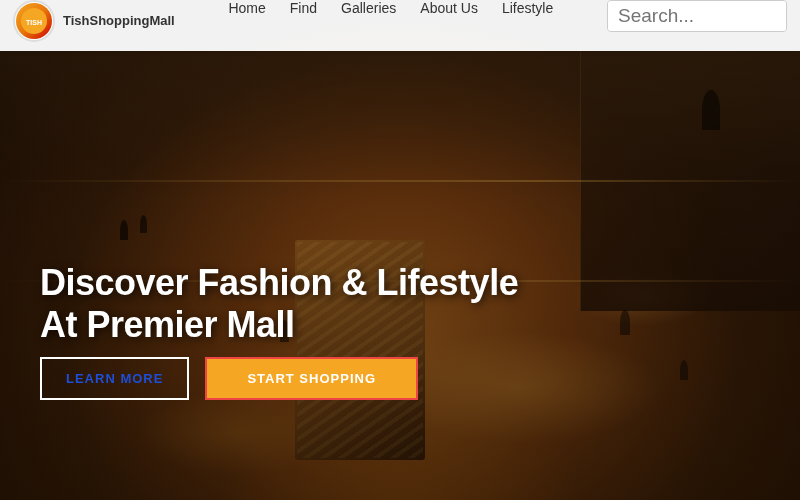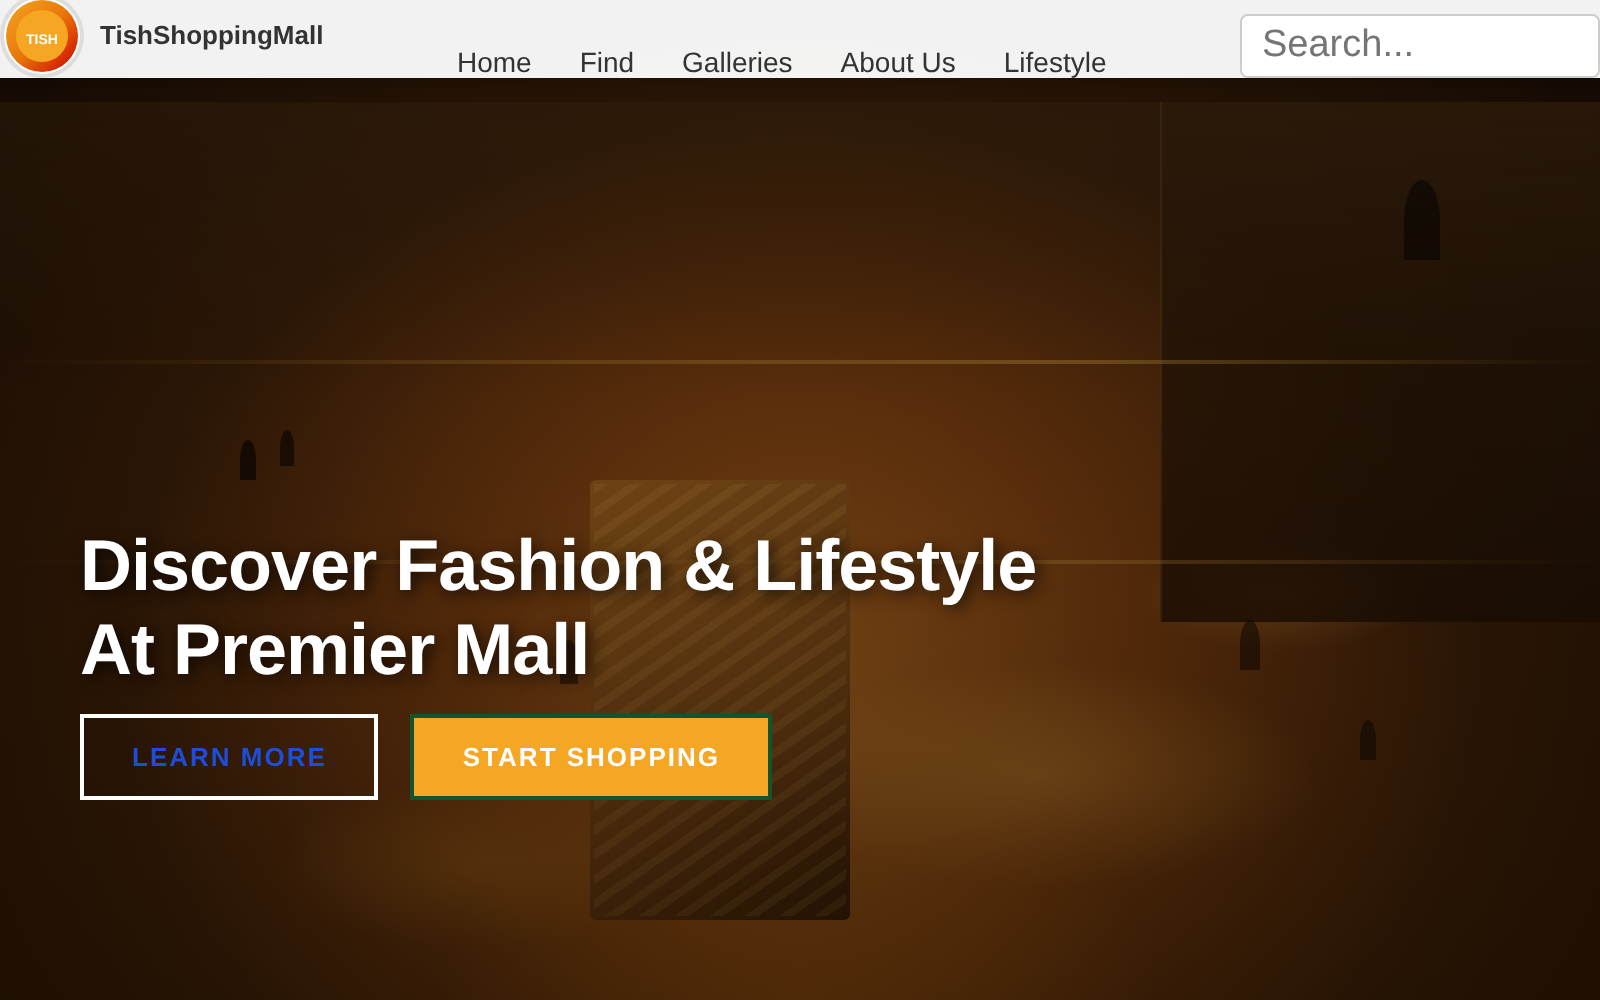--- a/index.html
+++ b/index.html
@@ -2,25 +2,25 @@
 <html><head>
   <meta charset="utf-8">
   <style>
     * { margin: 0; padding: 0; box-sizing: border-box; }
     body { width: 800px; height: 500px; overflow: hidden; font-family: Arial, sans-serif; }
 
     
     .navbar {
       position: absolute;
       top: 0; left: 0; right: 0;
-      height: 39px;
+      height: 51px;
       background: rgba(255,255,255,0.95);
       display: flex;
-      align-items: flex-end;
-      padding: 0 0;
+      align-items: flex-start;
+      padding: 0 13px;
       z-index: 10;
       box-shadow: 0 1px 4px rgba(0,0,0,0.15);
     }
     .logo-area {
       display: flex;
       align-items: center;
       gap: 8px;
       min-width: 140px;
     }
     .logo-circle {
@@ -185,22 +185,22 @@
       border: 2px solid white;
       background: transparent;
       color: #1d4ed8;
       font-size: 13px;
       font-weight: 700;
       letter-spacing: 1px;
       cursor: pointer;
       text-transform: uppercase;
     }
     .btn-solid {
-      padding: 12px 24px;
-      border: 2px solid #14532d;
+      padding: 12px 40px;
+      border: 2px solid #ef4444;
       background: #f5a623;
       color: white;
       font-size: 13px;
       font-weight: 700;
       letter-spacing: 1px;
       cursor: pointer;
       text-transform: uppercase;
     }
   </style>
 </head>

